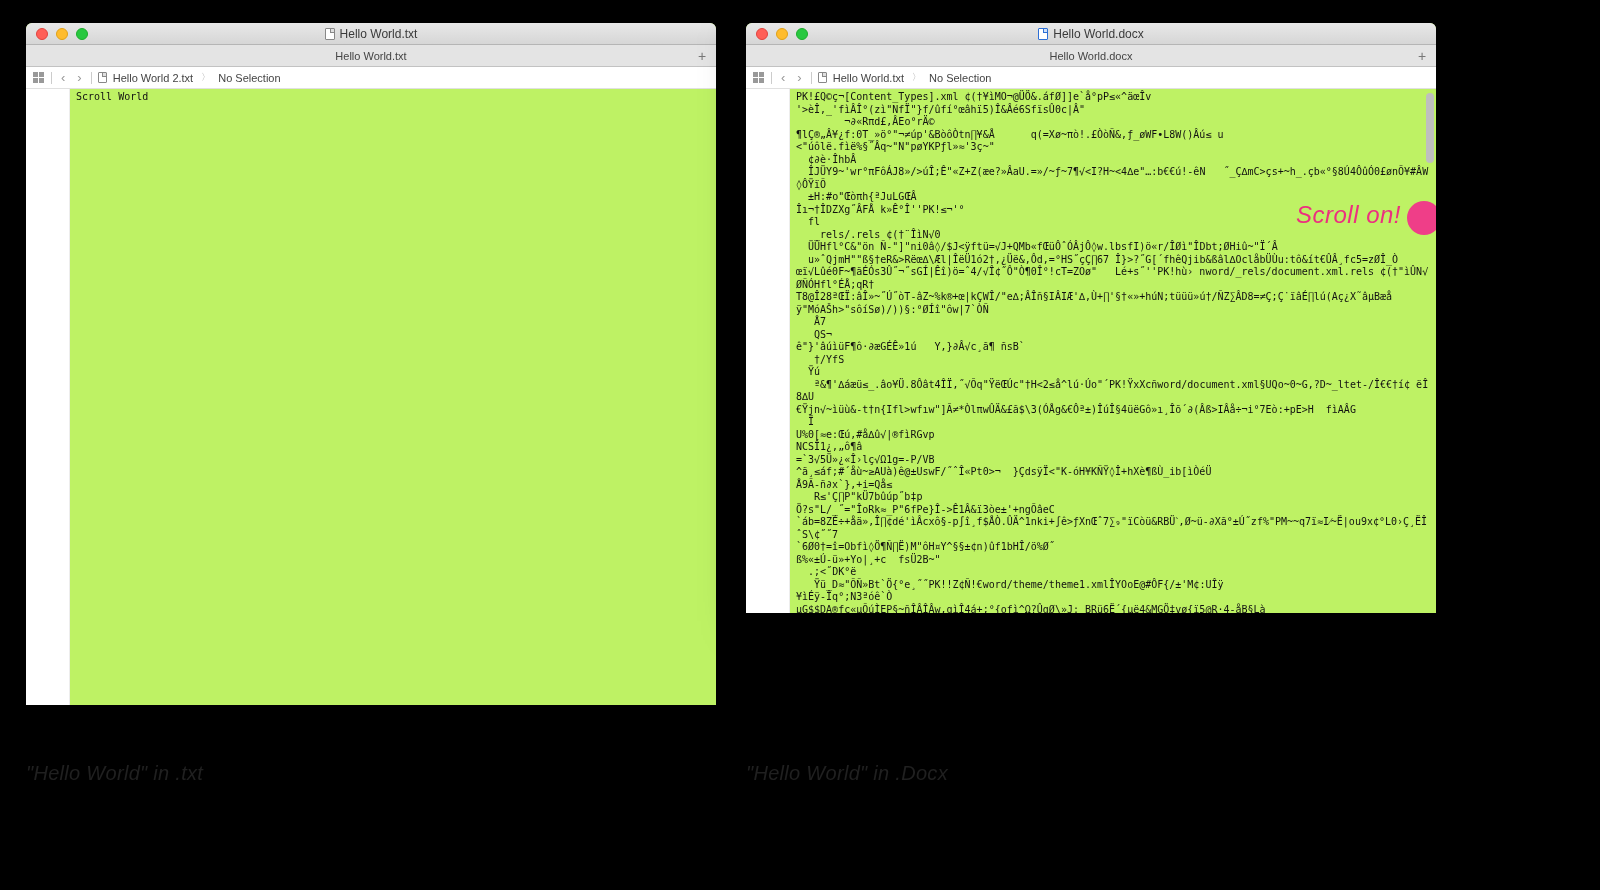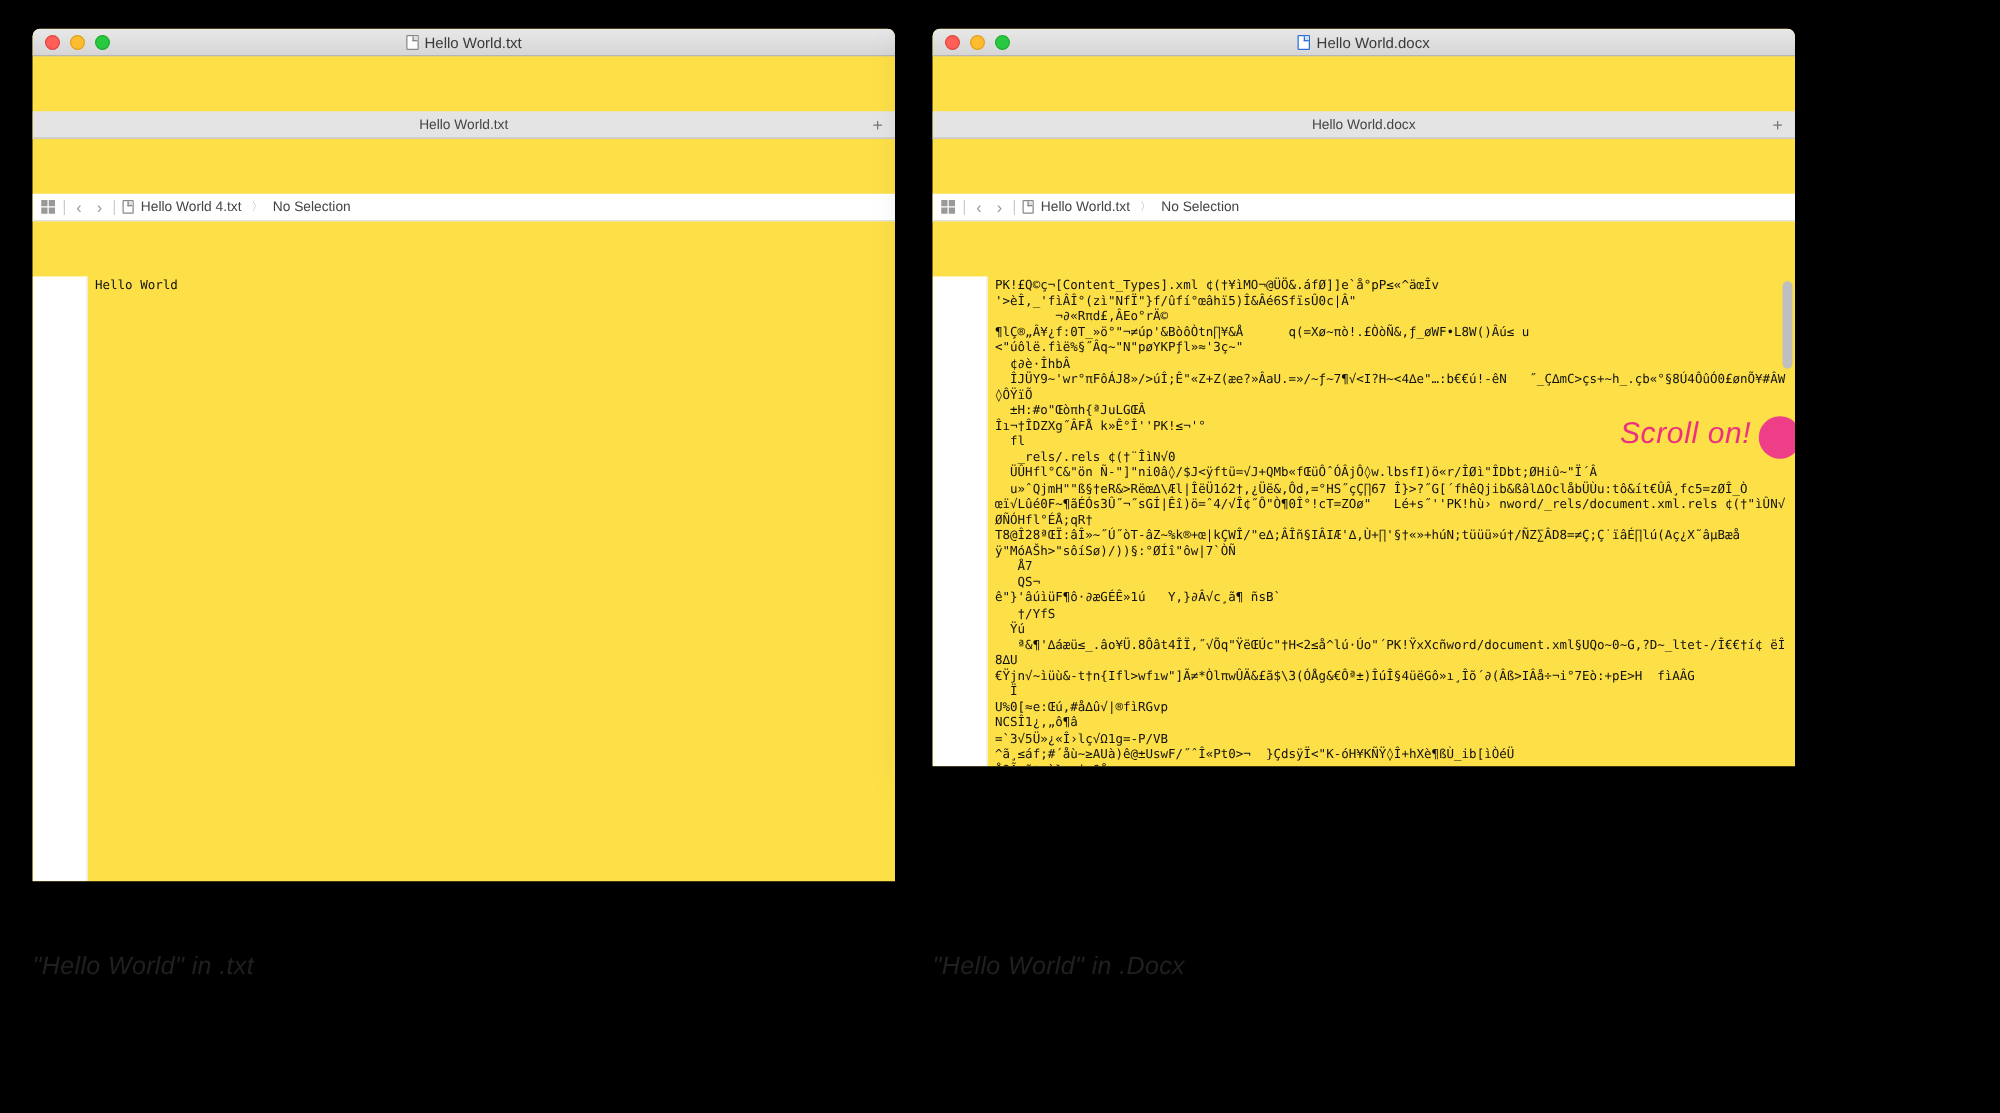--- a/index.html
+++ b/index.html
@@ -1,25 +1,24 @@
 <!DOCTYPE html>
 <html><head>
   <meta charset="utf-8">
   <style>
     * { margin: 0; padding: 0; box-sizing: border-box; font-family: -apple-system, Helvetica, Arial, sans-serif; }
     body { background: #000; width: 1600px; height: 890px; position: relative; overflow: hidden; }
     .window {
       position: absolute;
-      background: #fde047;
+      background: #bef264;
       border-radius: 6px 6px 0 0;
       box-shadow: 0 8px 40px rgba(0,0,0,0.5);
       overflow: hidden;
       display: flex;
       flex-direction: column;
-      gap: 44px;
     }
     .win-left { left: 26px; top: 23px; width: 690px; height: 682px; }
     .win-right { left: 746px; top: 23px; width: 690px; height: 590px; }
 
     .titlebar {
       height: 22px;
       background: linear-gradient(#e8e8e8, #d6d6d6);
       border-bottom: 1px solid #b5b5b5;
       display: flex;
       align-items: center;
@@ -211,27 +210,27 @@
           <span></span>
           <span></span>
           <span></span>
         </span>
     </span>
     <span class="divider"></span>
     <span class="chev">‹</span>
     <span class="chev">›</span>
     <span class="divider"></span>
     <span class="doc-icon"></span>
-    <span>Hello World 4.txt</span>
+    <span>Hello World 2.txt</span>
     <span class="crumb-sep">〉</span>
     <span>No Selection</span>
   </div>
   <div class="editor">
     <div class="gutter"></div>
-    <div class="content">Hello World</div>
+    <div class="content">Scroll World</div>
   </div>
 </div>
 
 <div class="window win-right">
   <div class="titlebar">
     <div class="traffic">
       <div class="dot red"></div>
       <div class="dot yellow"></div>
       <div class="dot green"></div>
     </div>

